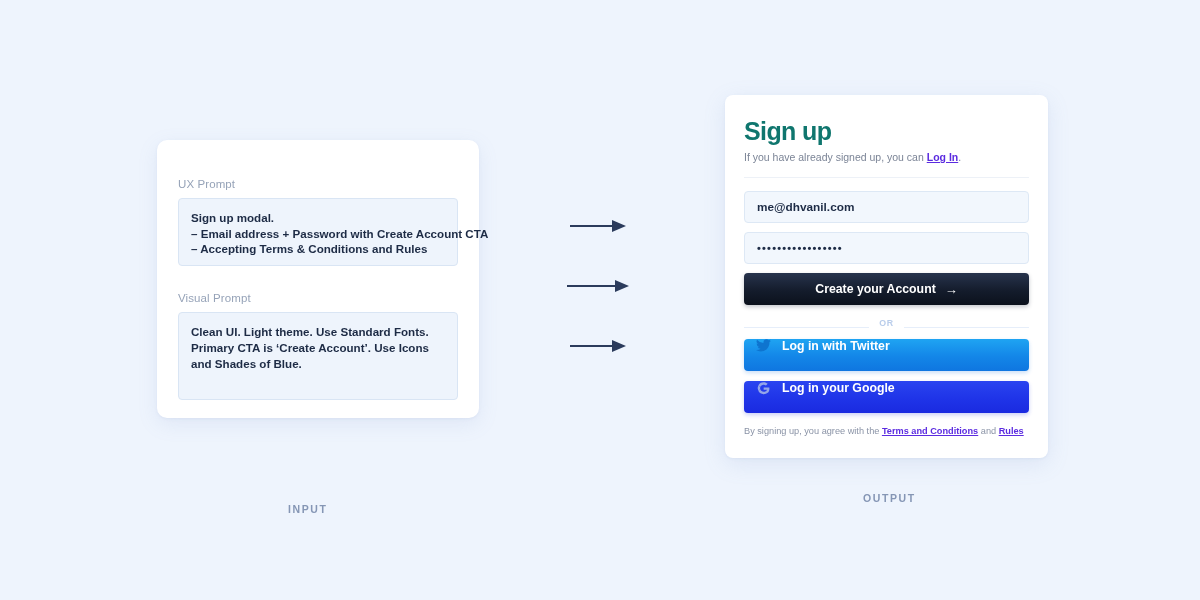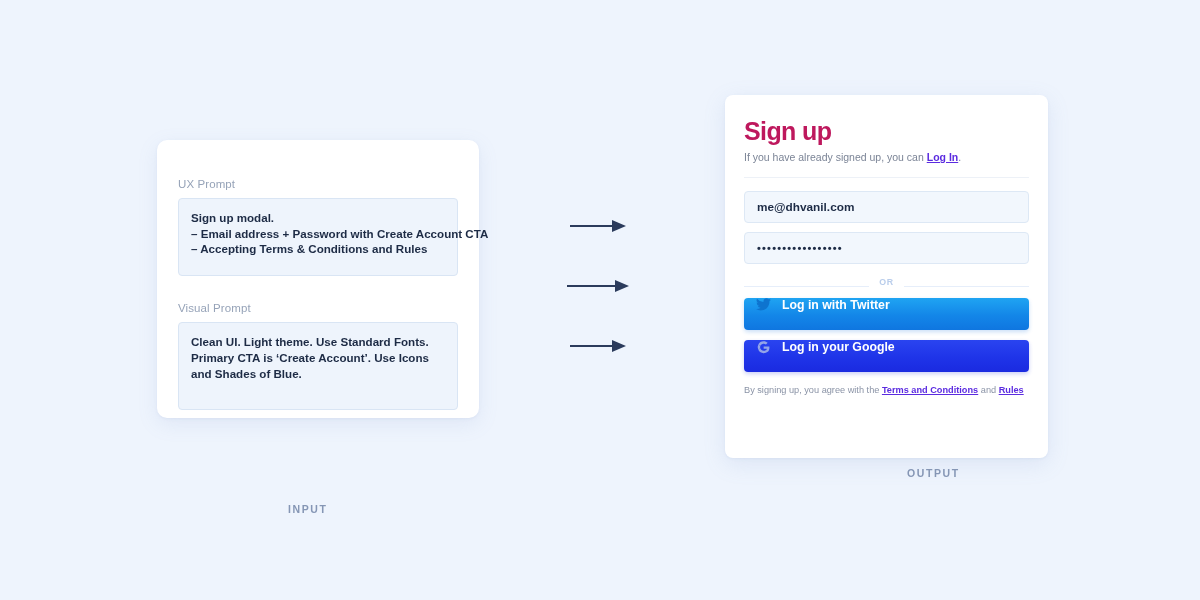--- a/index.html
+++ b/index.html
@@ -41,21 +41,21 @@
     margin-bottom: 8px;
     font-family: "Liberation Sans", sans-serif;
   }
   .prompt-box {
     background: #eef4fc;
     border: 1px solid #d9e5f4;
     border-radius: 4px;
     box-sizing: border-box;
     padding: 11px 12px 12px 12px;
   }
-  .prompt-box.ux { height: 78px; }
+  .prompt-box.ux { height: 68px; }
   .prompt-box.visual { height: 88px; }
   .prompt-line {
     font-size: 11.6px;
     line-height: 15.6px;
     font-weight: bold;
     color: #1d2b45;
     white-space: nowrap;
   }
   .prompt-para {
     font-size: 11.6px;
@@ -92,21 +92,21 @@
     height: 363px;
     background: #ffffff;
     border-radius: 8px;
     box-shadow: 0 6px 22px rgba(120, 150, 200, 0.15), 0 1px 3px rgba(120,150,200,0.10);
     box-sizing: border-box;
     padding: 22px 19px 0 19px;
   }
   .signup-title {
     font-size: 25px;
     font-weight: bold;
-    color: #be185d;
+    color: #0f766e;
     letter-spacing: -0.6px;
     line-height: 28px;
     margin: 0 0 5px 0;
   }
   .signup-sub {
     font-size: 10.5px;
     color: #7b8496;
     line-height: 14px;
     margin: 0;
   }
@@ -216,21 +216,21 @@
 
   
   .caption {
     position: absolute;
     font-size: 10.5px;
     font-weight: bold;
     letter-spacing: 1.6px;
     color: #8596b5;
   }
   .caption-input  { left: 288px; top: 503px; }
-  .caption-output { left: 863px; top: 467px; margin-left: 44px; }
+  .caption-output { left: 863px; top: 492px; }
 </style>
 </head>
 <body>
 
 <div class="stage">
 
   <div class="input-card">
 
     <div class="field-label">UX Prompt</div>
 
@@ -279,20 +279,24 @@
     <p class="signup-sub">
       <span>If you have already signed up, you can </span><a class="link-purple" href="#">Log In</a><span>.</span>
     </p>
 
     <div class="divider-top"></div>
 
     <div class="text-input" title="Email address">me@dhvanil.com</div>
 
     <div class="text-input pw" title="Password">•••••••••••••••••</div>
 
+    <div class="cta-btn">
+      <span>Create your Account</span>
+      <span class="cta-arrow">→</span>
+    </div>
 
     <div class="or-row">
       <span class="or-line"></span>
       <span class="or-text">OR</span>
       <span class="or-line"></span>
     </div>
 
     <div class="social-btn twitter">
       <span class="social-icon">
         <svg width="15" height="13" viewBox="0 0 24 20">

